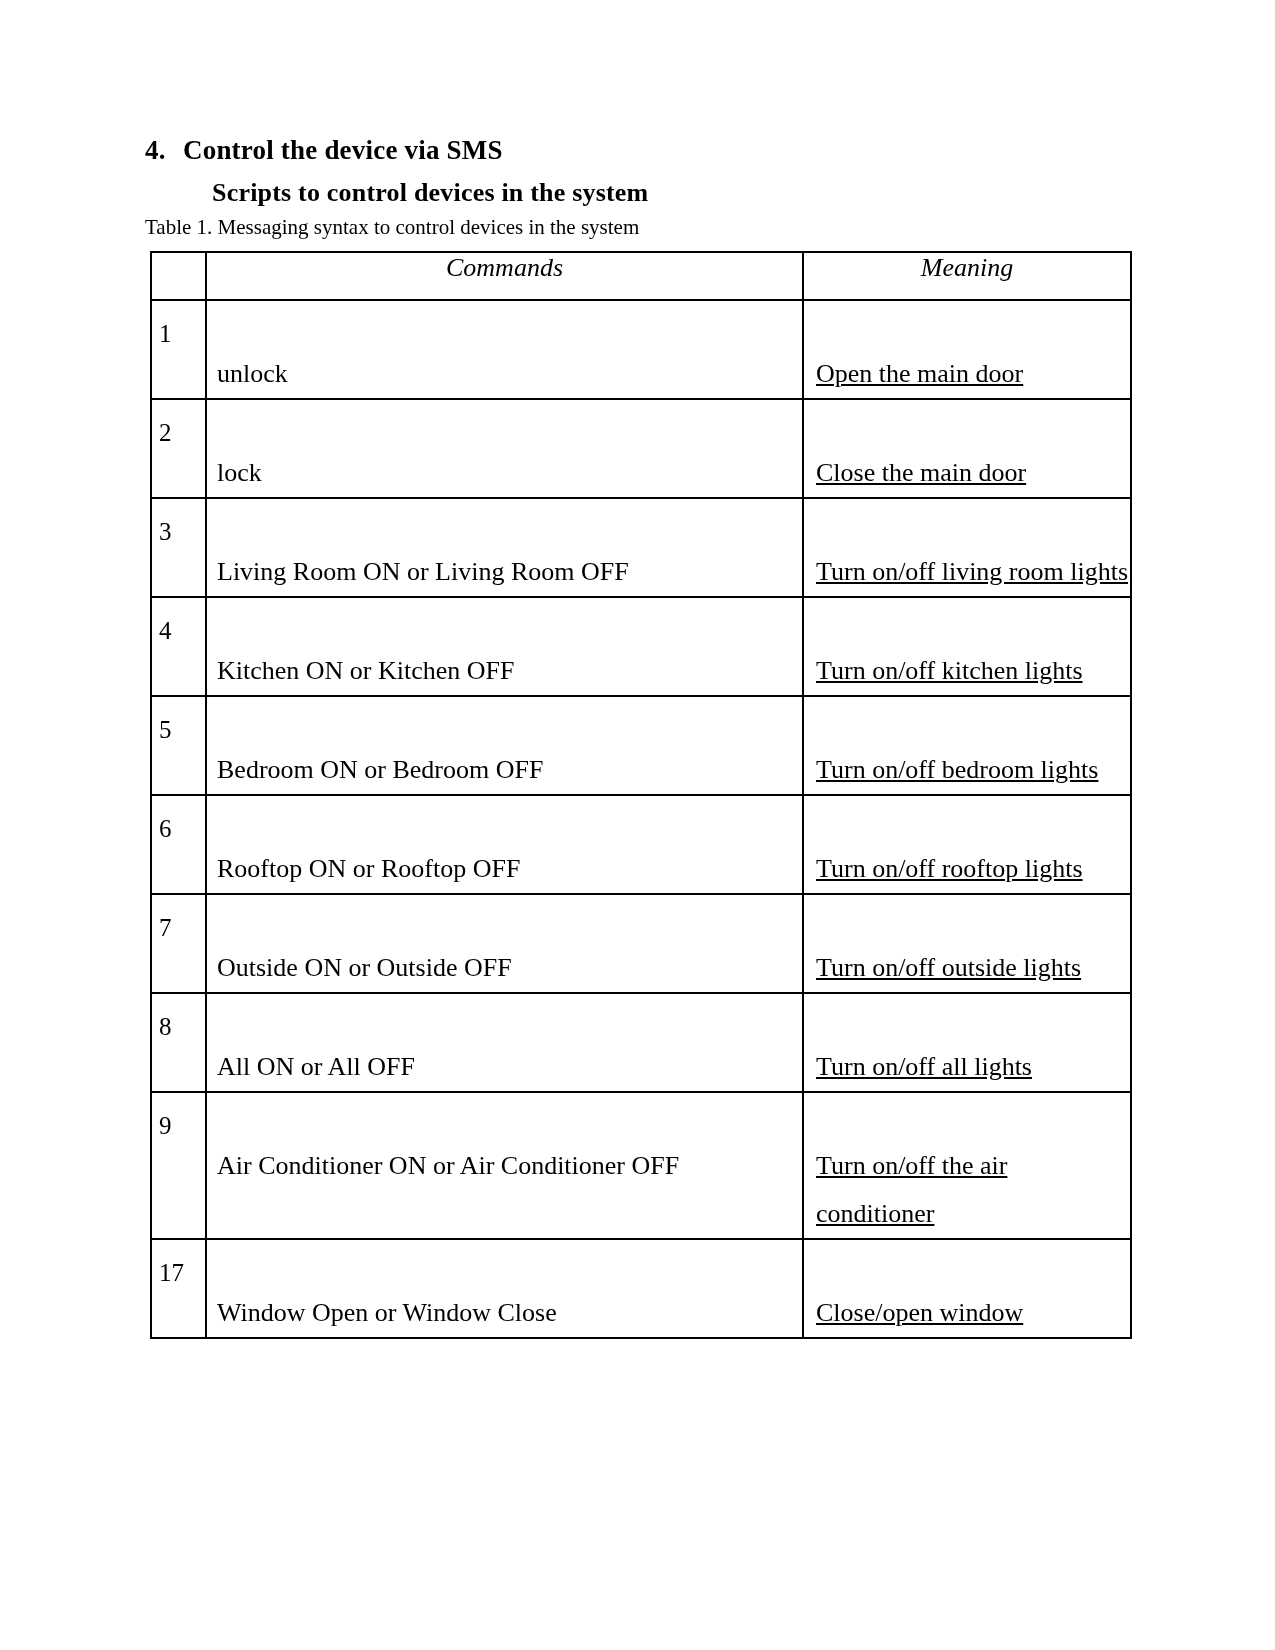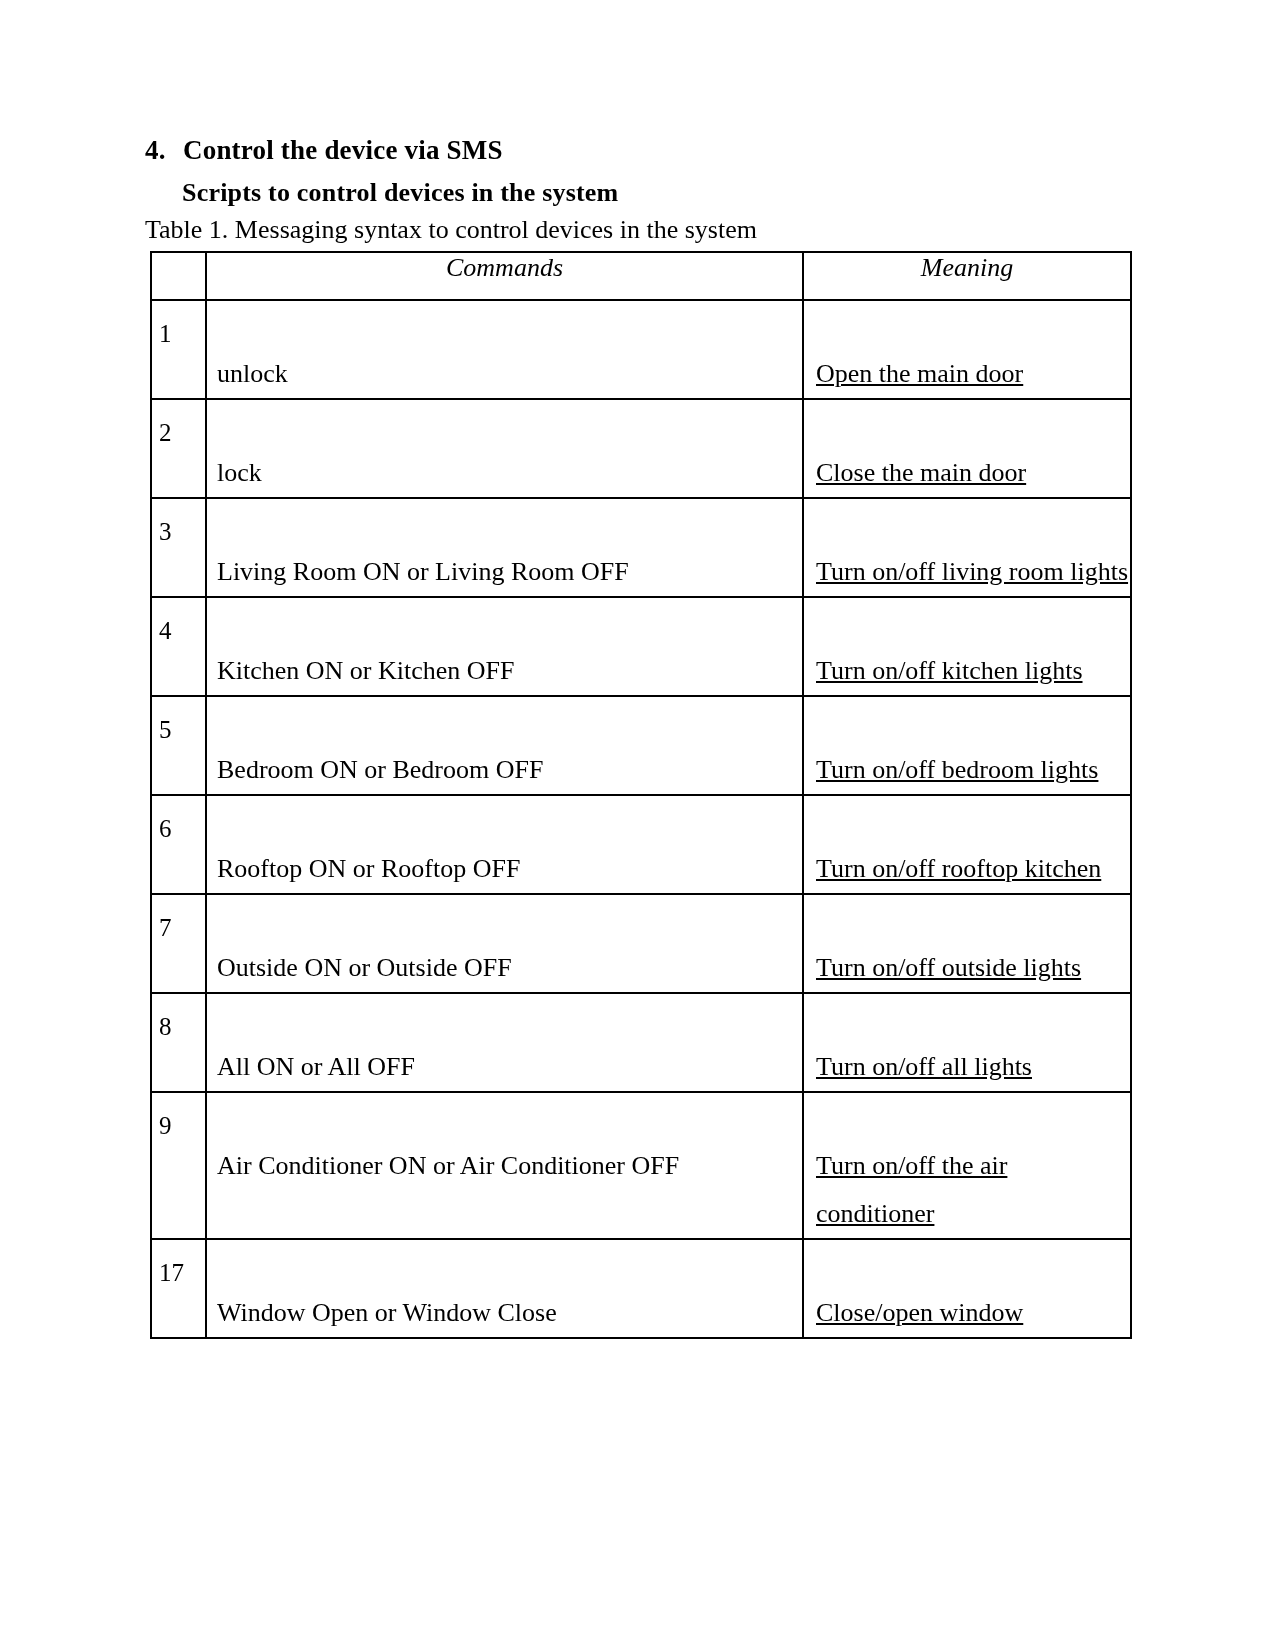--- a/index.html
+++ b/index.html
@@ -33,33 +33,33 @@
     font-weight: bold;
     letter-spacing: 0.2px;
     white-space: nowrap;
   }
   .heading-main .num {
     display: inline-block;
     width: 38px;
   }
   .heading-sub {
     position: absolute;
-    left: 182px;
+    left: 212px;
     top: 178px;
     font-size: 26px;
     font-weight: bold;
     letter-spacing: 0.2px;
     white-space: nowrap;
     text-align: center;
   }
   .table-caption {
     position: absolute;
     left: 145px;
     top: 215px;
-    font-size: 26px;
+    font-size: 21px;
     font-weight: normal;
     white-space: nowrap;
   }
 
   
   .data-table {
     position: absolute;
     left: 150px;
     top: 251px;
     width: 980px;
@@ -216,21 +216,21 @@
           </td>
       </tr>
       <tr class="r-short">
         <td class="num-cell">
             <span class="num-text">6</span>
           </td>
         <td class="cmd-cell">
             <span class="cell-text">Rooftop ON or Rooftop OFF</span>
           </td>
         <td class="mean-cell">
-            <span class="cell-text">Turn on/off rooftop kitchen</span>
+            <span class="cell-text">Turn on/off rooftop lights</span>
           </td>
       </tr>
       <tr class="r-short">
         <td class="num-cell">
             <span class="num-text">7</span>
           </td>
         <td class="cmd-cell">
             <span class="cell-text">Outside ON or Outside OFF</span>
           </td>
         <td class="mean-cell">

